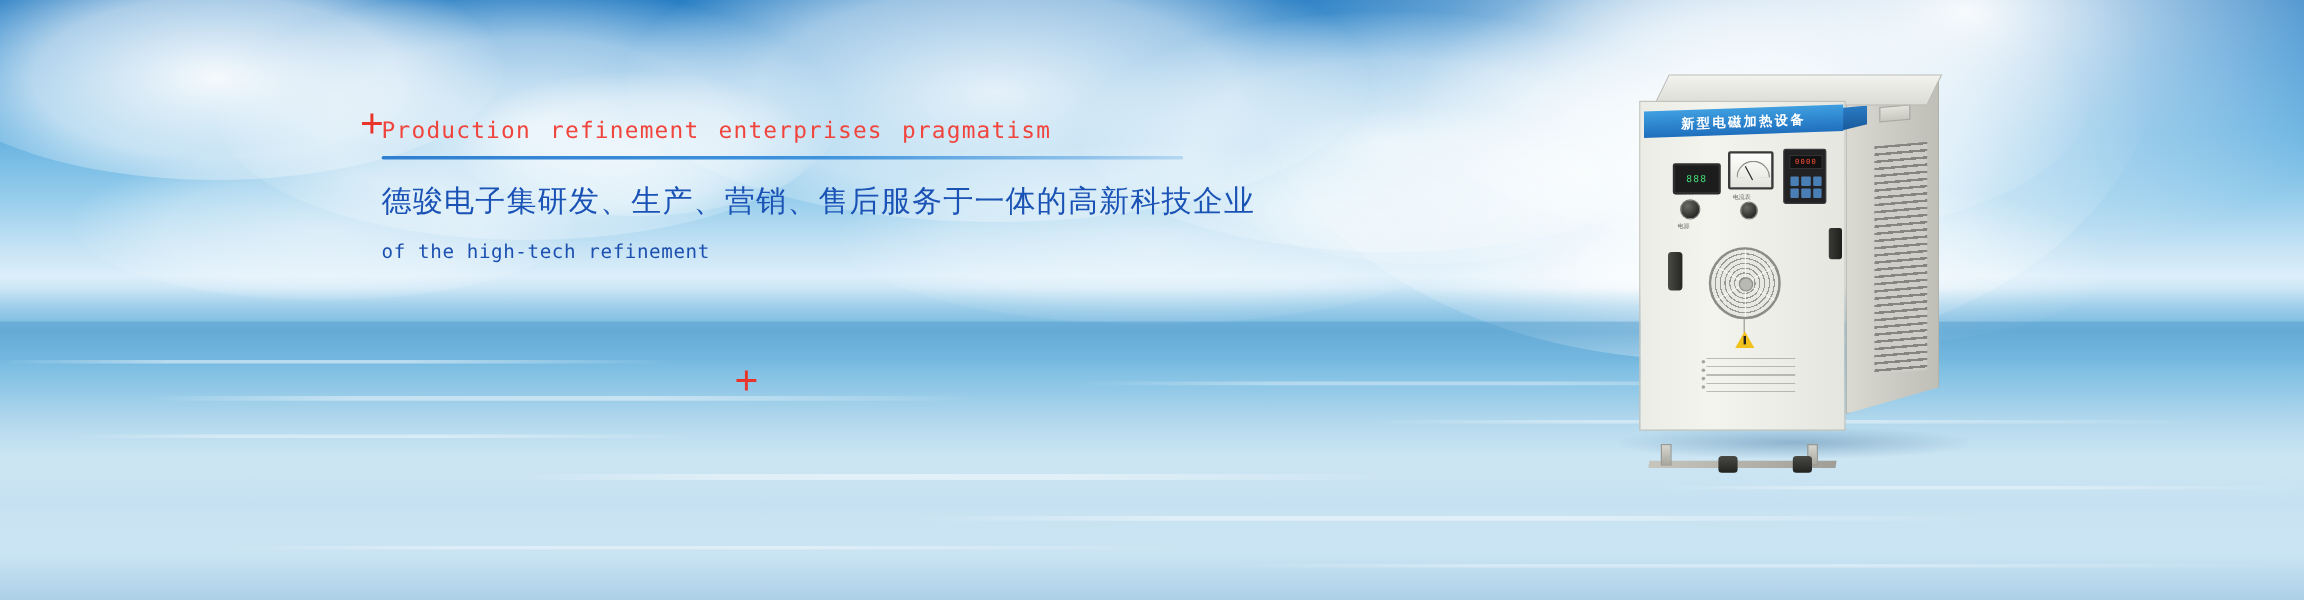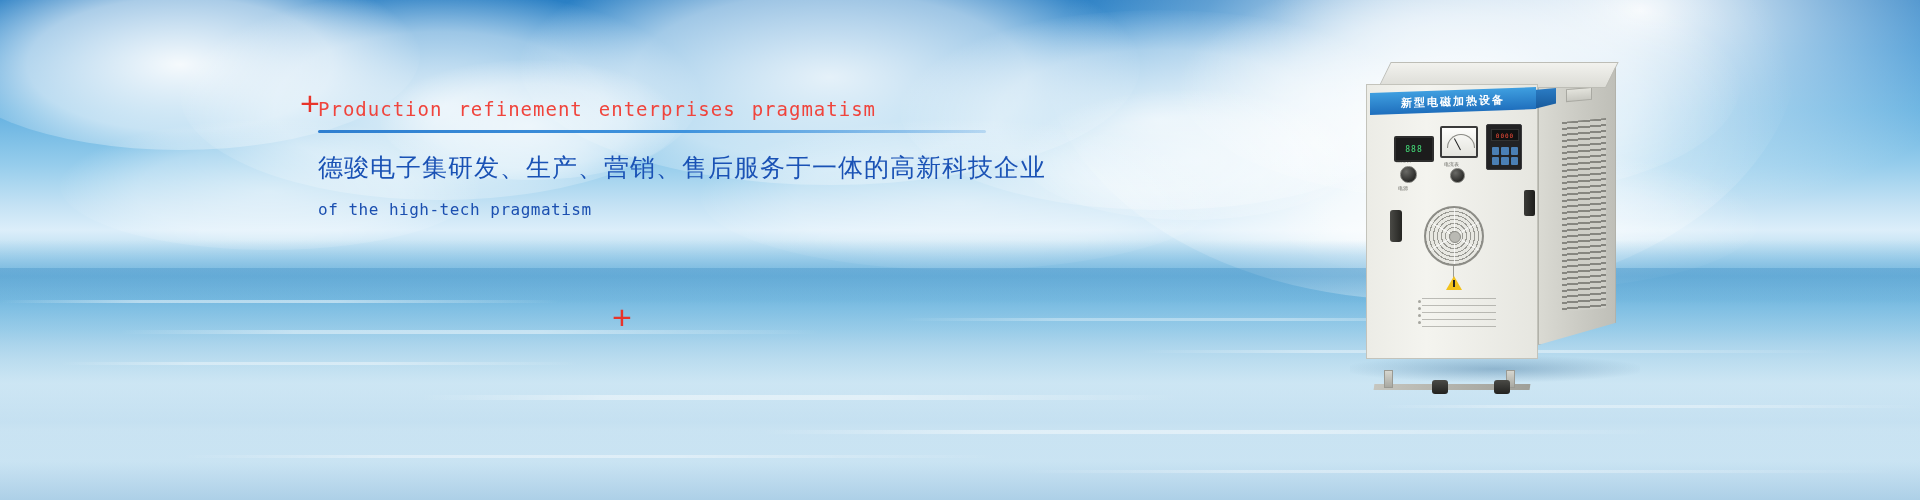--- a/index.html
+++ b/index.html
@@ -389,21 +389,21 @@
 
     <div class="tagline-en">
       <span>Production</span><span>refinement</span><span>enterprises</span><span>pragmatism</span>
     </div>
 
     <div class="divider"></div>
 
     <div class="subtitle-cn">德骏电子集研发、生产、营销、售后服务于一体的高新科技企业</div>
 
     <div class="desc-en">
-      <div>of the high-tech pragmatism</div>
+      <div>of the high-tech refinement</div>
     </div>
 
   </div>
 
   <div class="mac-shadow"></div>
 
   <div class="machine">
     <div class="mac-side"></div>
     <div class="mac-sidevent"></div>
     <div class="mac-sidebadge"></div>

